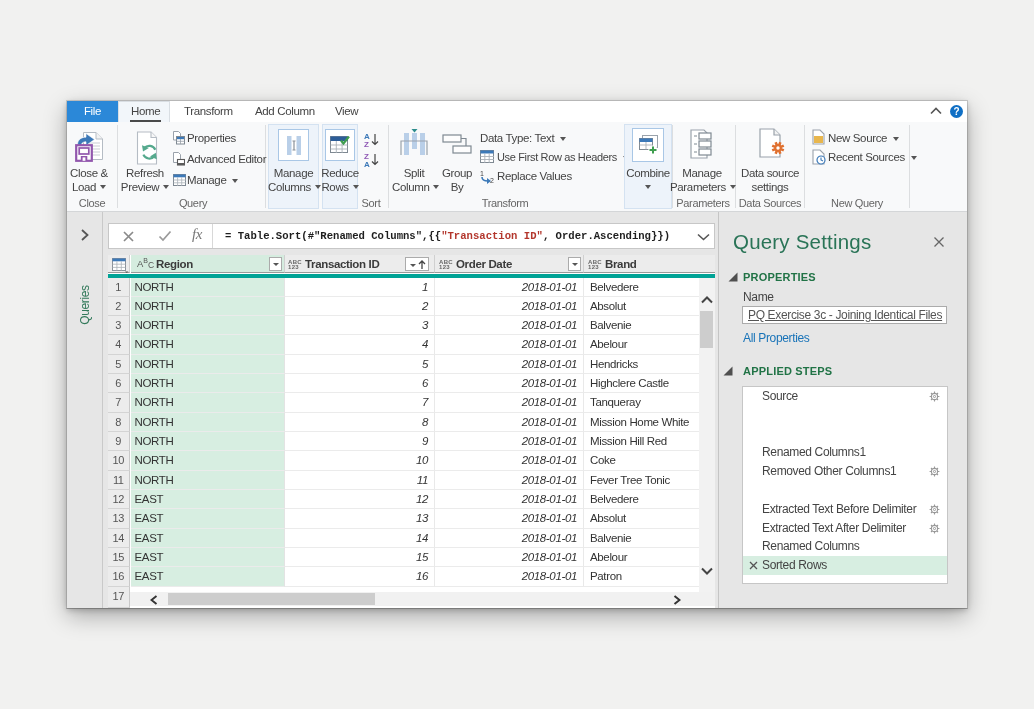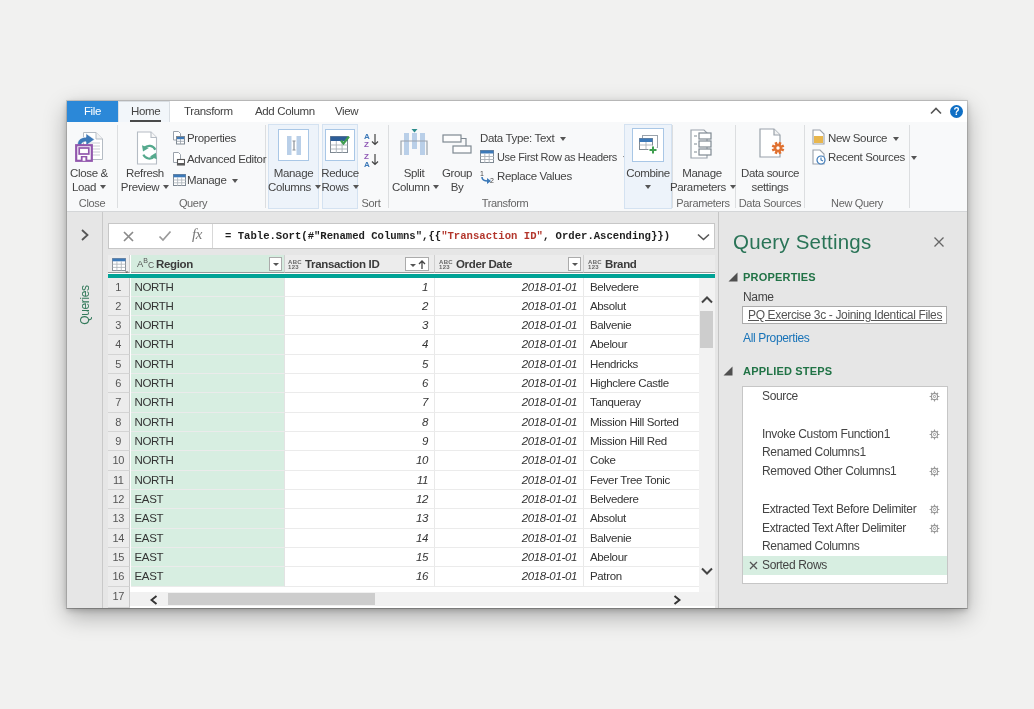--- a/index.html
+++ b/index.html
@@ -401,21 +401,21 @@
             <div class="cell cgreen" style="left:22.5px;width:154.5px;padding-left:4px;border-right:1px solid #e3e3e3;">NORTH</div>
             <div class="cell cit" style="left:177px;width:150px;padding-right:6px;border-right:1px solid #e9e9e9;">7</div>
             <div class="cell cit" style="left:327px;width:149px;padding-right:6px;border-right:1px solid #e9e9e9;">2018-01-01</div>
             <div class="cell" style="left:476px;width:115px;padding-left:6px;">Tanqueray</div>
           </div>
           <div class="row" style="top:135.31px;">
             <div class="rnum">8</div>
             <div class="cell cgreen" style="left:22.5px;width:154.5px;padding-left:4px;border-right:1px solid #e3e3e3;">NORTH</div>
             <div class="cell cit" style="left:177px;width:150px;padding-right:6px;border-right:1px solid #e9e9e9;">8</div>
             <div class="cell cit" style="left:327px;width:149px;padding-right:6px;border-right:1px solid #e9e9e9;">2018-01-01</div>
-            <div class="cell" style="left:476px;width:115px;padding-left:6px;">Mission Hill Sorted</div>
+            <div class="cell" style="left:476px;width:115px;padding-left:6px;">Mission Home White</div>
           </div>
           <div class="row" style="top:154.64px;">
             <div class="rnum">9</div>
             <div class="cell cgreen" style="left:22.5px;width:154.5px;padding-left:4px;border-right:1px solid #e3e3e3;">NORTH</div>
             <div class="cell cit" style="left:177px;width:150px;padding-right:6px;border-right:1px solid #e9e9e9;">9</div>
             <div class="cell cit" style="left:327px;width:149px;padding-right:6px;border-right:1px solid #e9e9e9;">2018-01-01</div>
             <div class="cell" style="left:476px;width:115px;padding-left:6px;">Mission Hill Red</div>
           </div>
           <div class="row" style="top:173.97px;">
             <div class="rnum">10</div>
@@ -516,32 +516,20 @@
           <span class="gear">
             <svg width="11" height="11" viewBox="0 0 11 11">
               <g stroke="#999" stroke-width="1.1" fill="none">
                 <circle cx="5.5" cy="5.5" r="3.1"></circle>
                 <path d="M5.5,0.6 L5.5,2 M5.5,9 L5.5,10.4 M0.6,5.5 L2,5.5 M9,5.5 L10.4,5.5 M2,2 L3,3 M8,8 L9,9 M9,2 L8,3 M3,8 L2,9"></path>
               </g>
               <circle cx="5.5" cy="5.5" r="1.1" fill="#fff" stroke="#999" stroke-width="1"></circle>
             </svg>
           </span>
         </div>
-        <div class="step" style="top:38.1px;">
-          <span class="t">Invoke Custom Function1</span>
-          <span class="gear">
-            <svg width="11" height="11" viewBox="0 0 11 11">
-              <g stroke="#999" stroke-width="1.1" fill="none">
-                <circle cx="5.5" cy="5.5" r="3.1"></circle>
-                <path d="M5.5,0.6 L5.5,2 M5.5,9 L5.5,10.4 M0.6,5.5 L2,5.5 M9,5.5 L10.4,5.5 M2,2 L3,3 M8,8 L9,9 M9,2 L8,3 M3,8 L2,9"></path>
-              </g>
-              <circle cx="5.5" cy="5.5" r="1.1" fill="#fff" stroke="#999" stroke-width="1"></circle>
-            </svg>
-          </span>
-        </div>
         <div class="step" style="top:56.9px;">
           <span class="t">Renamed Columns1</span>
         </div>
         <div class="step" style="top:75.7px;">
           <span class="t">Removed Other Columns1</span>
           <span class="gear">
             <svg width="11" height="11" viewBox="0 0 11 11">
               <g stroke="#999" stroke-width="1.1" fill="none">
                 <circle cx="5.5" cy="5.5" r="3.1"></circle>
                 <path d="M5.5,0.6 L5.5,2 M5.5,9 L5.5,10.4 M0.6,5.5 L2,5.5 M9,5.5 L10.4,5.5 M2,2 L3,3 M8,8 L9,9 M9,2 L8,3 M3,8 L2,9"></path>

